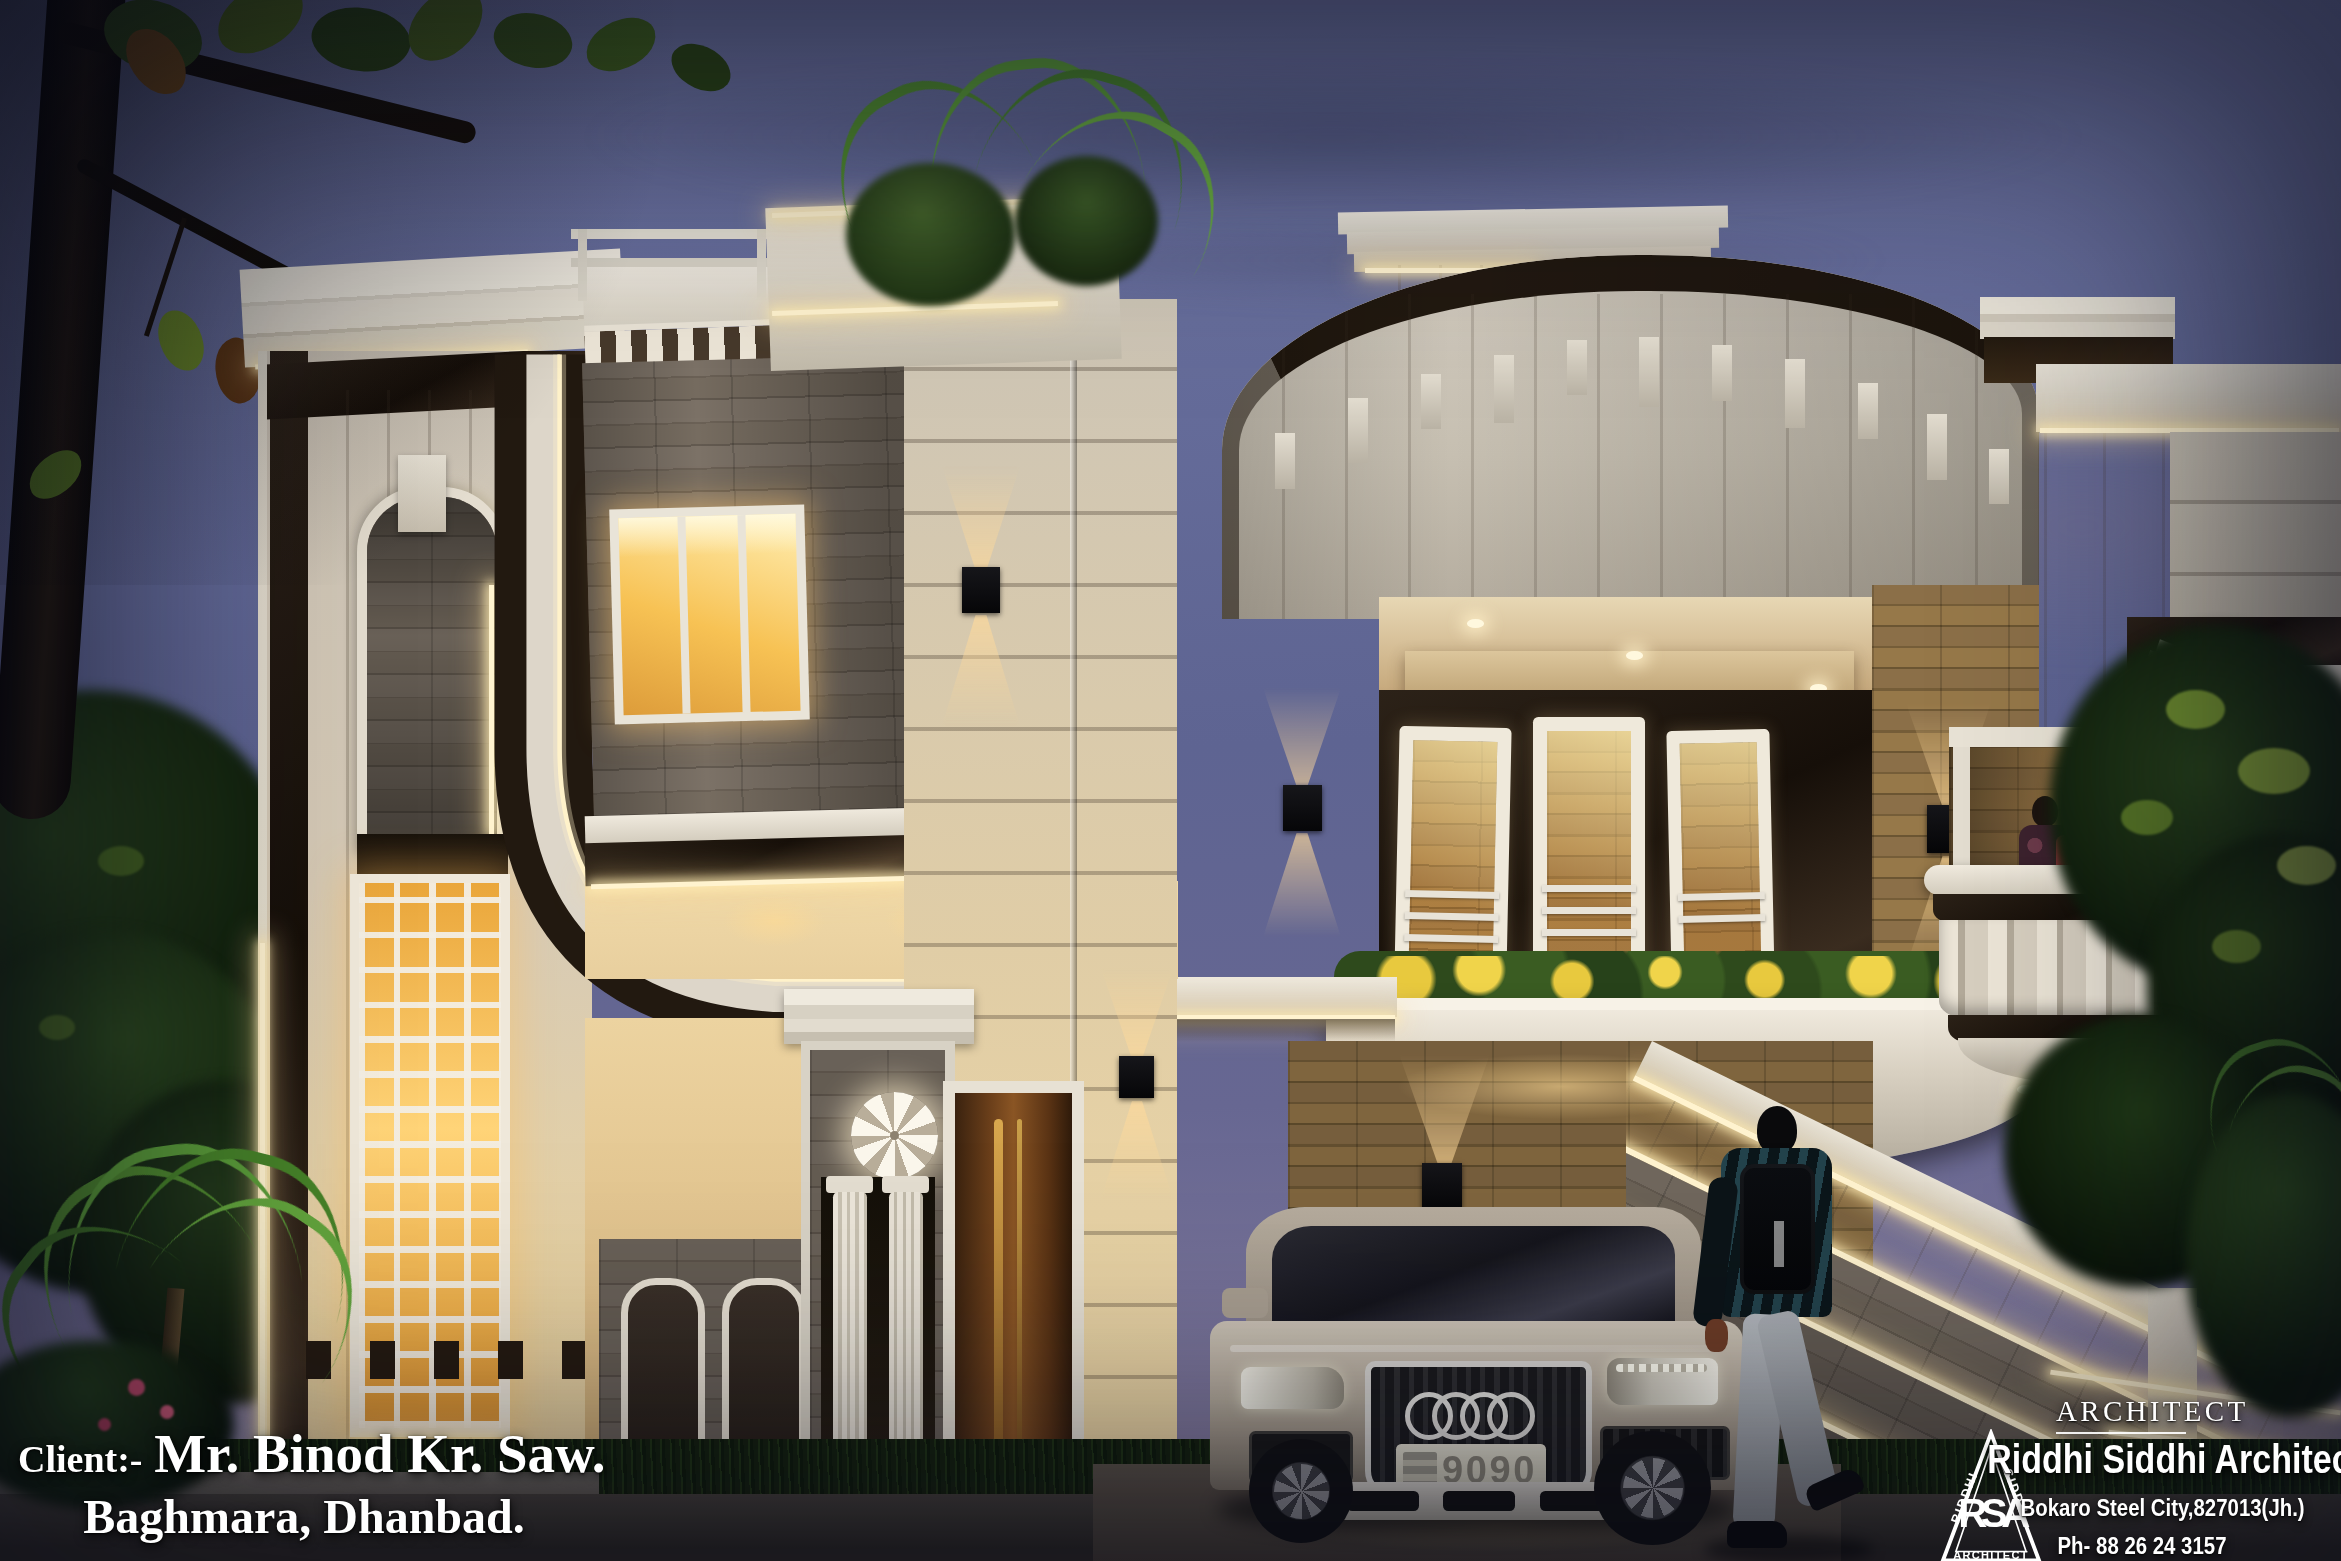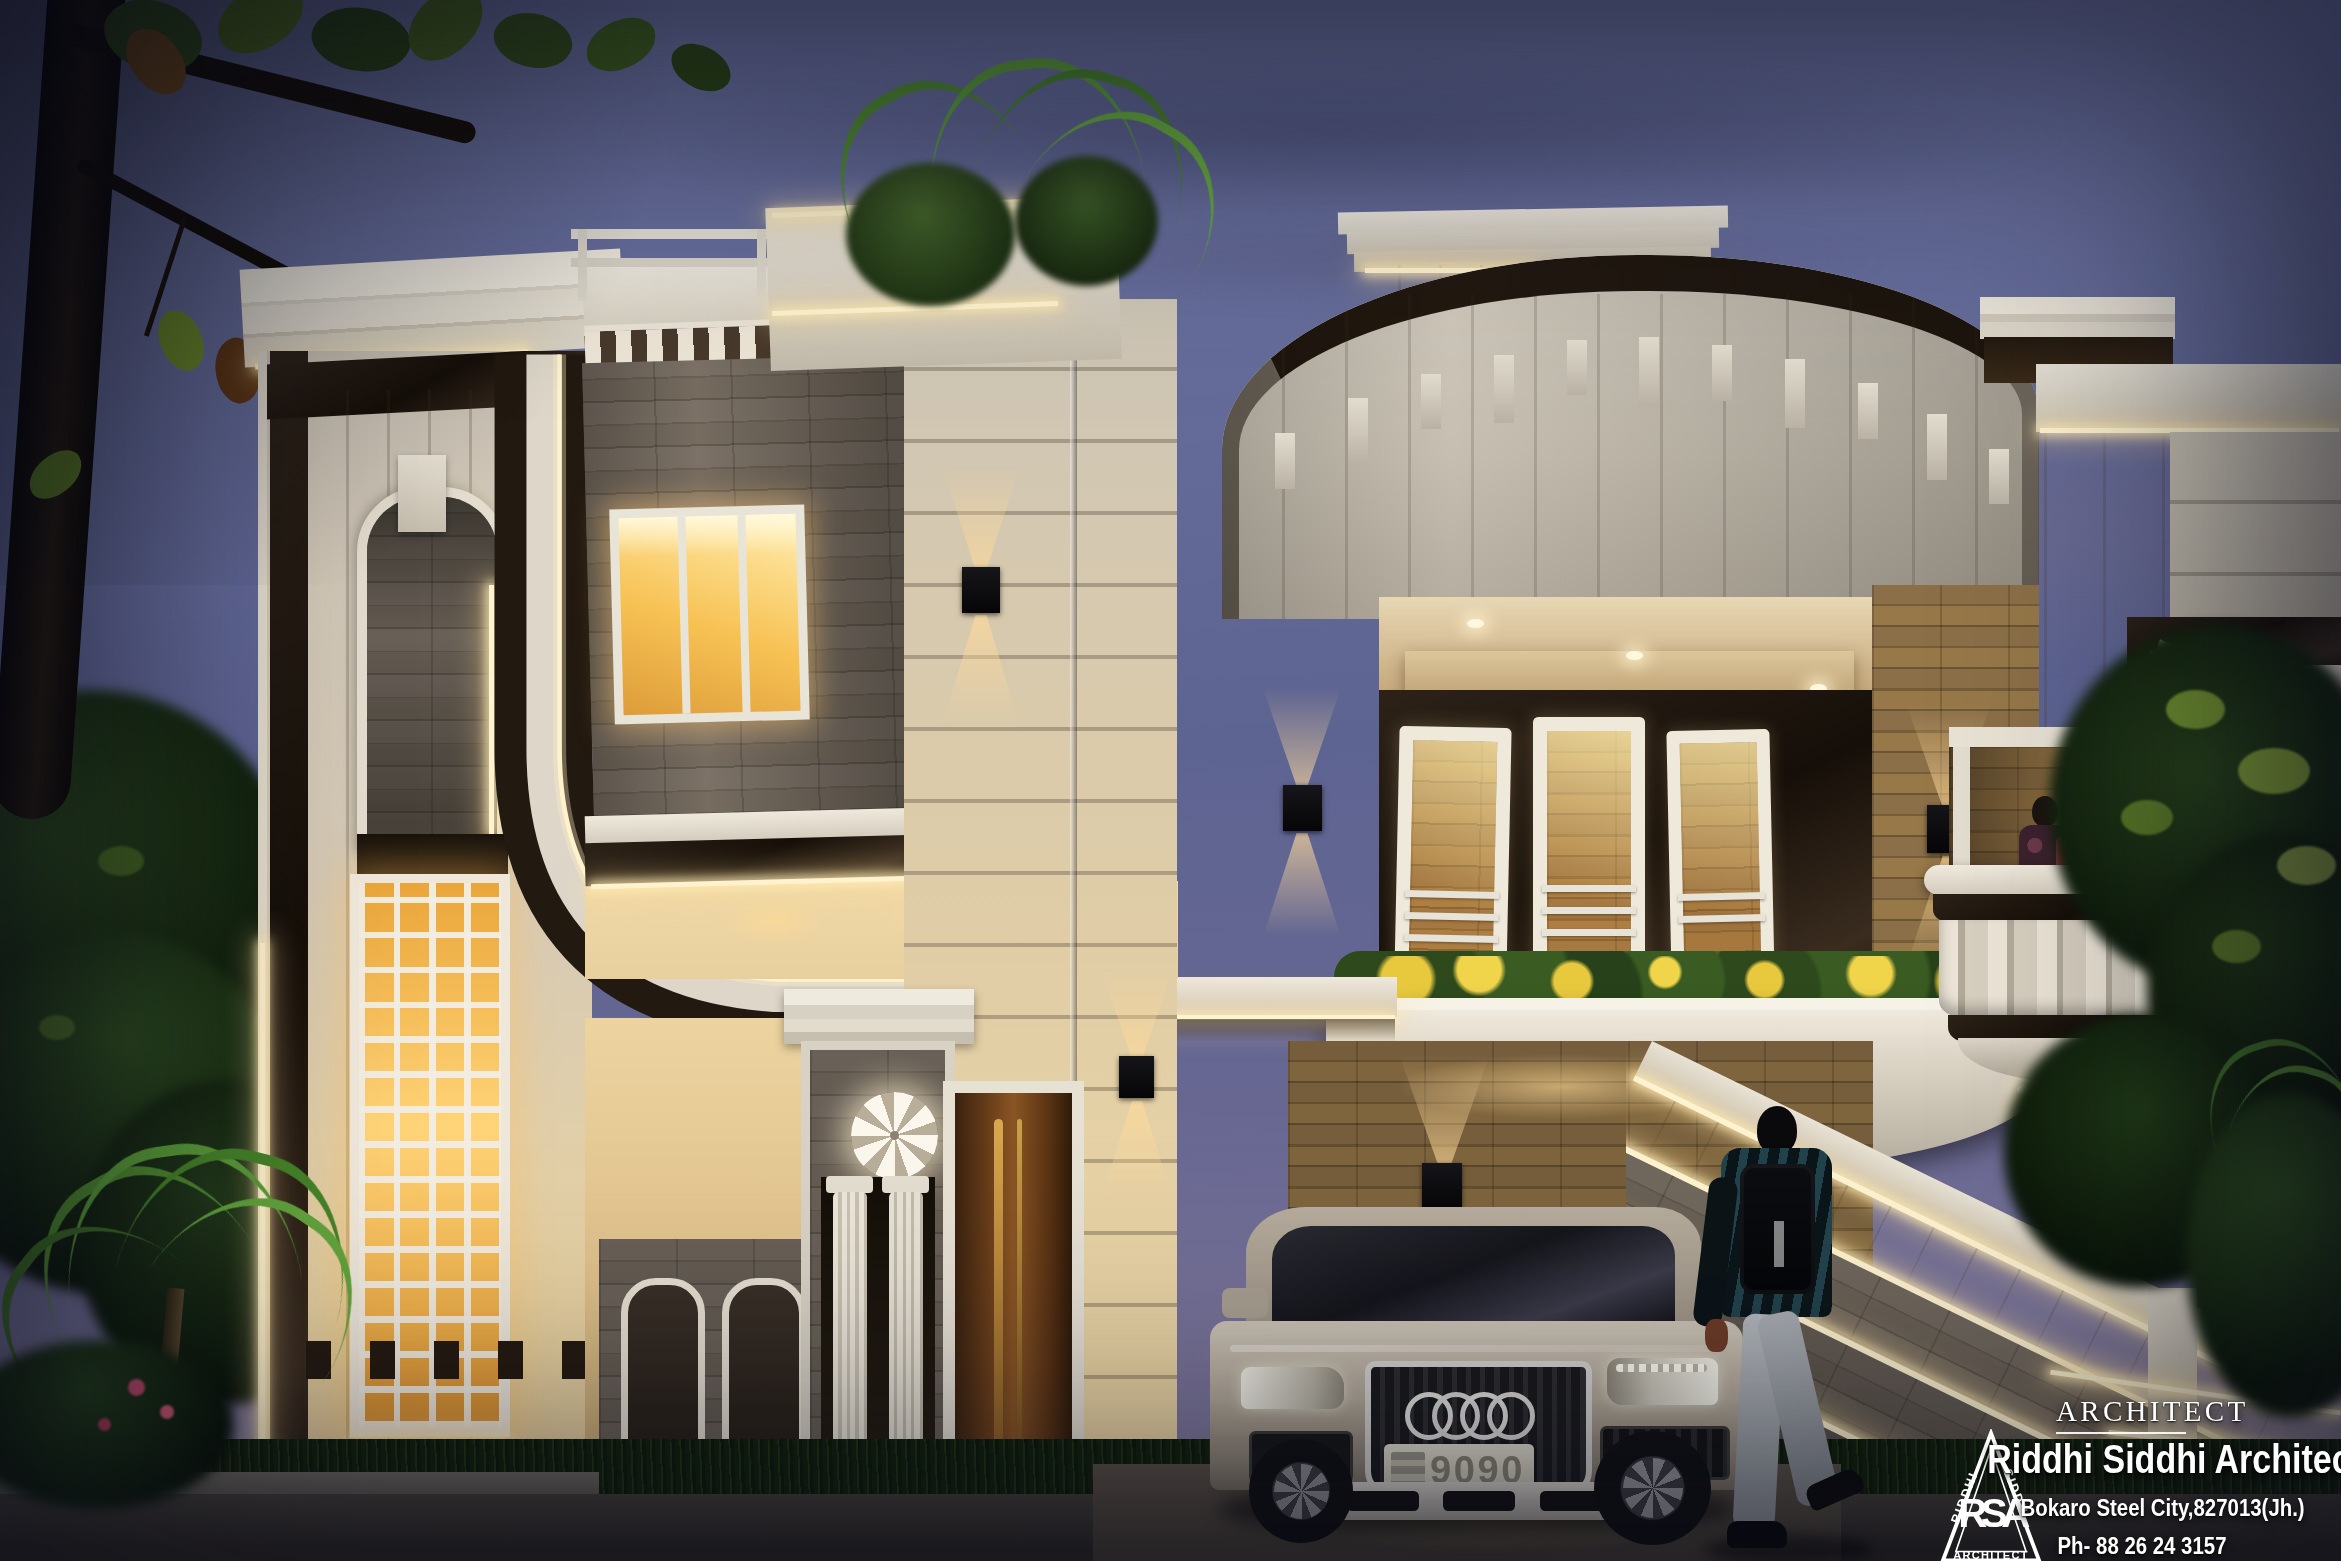--- a/index.html
+++ b/index.html
@@ -316,21 +316,21 @@
     <div class="a" style="left:62px;top:29px;width:403px;height:104px;border-radius:39px 33px 5.2px 5.2px/33px 29px 5.2px 5.2px;background:linear-gradient(160deg,#2a2a33,#15151c 45%,#3c3c4a 75%,#101016);"></div>
     <div class="a" style="left:11.7px;top:91px;width:46px;height:30px;border-radius:7.8px;background:#a99f91;"></div>
     <div class="a" style="left:483px;top:83px;width:46px;height:30px;border-radius:7.8px;background:#a49a8c;"></div>
     <div class="a" style="left:0px;top:124px;width:533px;height:169px;border-radius:17px 19.5px 9px 9px;background:linear-gradient(180deg,#cdc4b6,#b5ab9c 45%,#8f8577 85%,#7a7164);"></div>
     <div class="a" style="left:19.5px;top:148px;width:494px;height:6.5px;border-radius:3.9px;background:linear-gradient(90deg,rgba(255,255,255,.35),rgba(255,255,255,.08));"></div>
     <div class="a" style="left:155px;top:164px;width:215px;height:124px;border-radius:10.4px 10.4px 26px 26px;background:repeating-linear-gradient(90deg,#1a1a1c 0 9px,#2e2e30 9px 14.3px);border:6.5px solid #d6d4d0;"></div>
     <div class="a" style="left:195px;top:195px;width:38px;height:38px;border-radius:50%;border:5.2px solid #e4e2de;"></div>
     <div class="a" style="left:222px;top:195px;width:38px;height:38px;border-radius:50%;border:5.2px solid #dcdad6;"></div>
     <div class="a" style="left:250px;top:195px;width:38px;height:38px;border-radius:50%;border:5.2px solid #e4e2de;"></div>
     <div class="a" style="left:277px;top:195px;width:38px;height:38px;border-radius:50%;border:5.2px solid #dcdad6;"></div>
-    <div class="a" style="left:174px;top:247px;width:150px;height:55px;border-radius:5.2px;background:linear-gradient(180deg,#e6e2d2,#c9c4b2);box-shadow:0 2px 5.2px rgba(0,0,0,.5);">
+    <div class="a" style="left:186px;top:247px;width:150px;height:55px;border-radius:5.2px;background:linear-gradient(180deg,#e6e2d2,#c9c4b2);box-shadow:0 2px 5.2px rgba(0,0,0,.5);">
       <div class="a" style="left:6.5px;top:7.8px;width:34px;height:39px;background:repeating-linear-gradient(180deg,#9a968a 0 7.8px,#c4bfae 7.8px 14.3px);border-radius:2.6px;"></div>
       <div class="a" style="left:43px;top:5.2px;width:101px;height:44px;font:bold 38px 'Liberation Sans',sans-serif;color:#8a8578;text-align:center;letter-spacing:2.6px;">9090</div>
     </div>
     <div class="a" style="left:31px;top:170px;width:103px;height:42px;border-radius:9px 19.5px 13px 6.5px;background:linear-gradient(90deg,#f2f0e6,#b9b4a6 70%,#8e887a);box-shadow:0 0 14.3px rgba(255,255,230,.5);"></div>
     <div class="a" style="left:397px;top:161px;width:111px;height:47px;border-radius:13px 9px 6.5px 15.6px;background:linear-gradient(90deg,#8e887a,#cdc9bc 40%,#f4f2e8);box-shadow:0 0 14.3px rgba(255,255,230,.5);"></div>
     <div class="a" style="left:406px;top:167px;width:91px;height:7.8px;border-radius:5.2px;background:repeating-linear-gradient(90deg,#fffef2 0 6.5px,#b9b4a4 6.5px 11.7px);"></div>
     <div class="a" style="left:39px;top:234px;width:98px;height:46px;border-radius:6.5px;background:#181818;border:3.9px solid #3c3a36;"></div>
     <div class="a" style="left:390px;top:229px;width:124px;height:48px;border-radius:6.5px;background:repeating-linear-gradient(90deg,#141414 0 10.4px,#2a2a2a 10.4px 15.6px);border:3.9px solid #3c3a36;"></div>
     <div class="a" style="left:85px;top:285px;width:364px;height:38px;border-radius:9px 9px 17px 17px;background:linear-gradient(180deg,#d9d6cf,#a9a49a);">
       <div class="a" style="left:52px;top:9px;width:72px;height:19.5px;border-radius:5.2px;background:#111;"></div>
@@ -381,20 +381,27 @@
   <div class="a lit" style="left:2238px;top:748px;width:72px;height:46px;background:#93b13f;opacity:.8;"></div>
   <div class="a lit" style="left:2121px;top:800px;width:52px;height:35px;background:#6a8c2c;opacity:.75;"></div>
   <div class="a lit" style="left:2277px;top:846px;width:59px;height:39px;background:#a7bd55;opacity:.7;"></div>
   <div class="a lit" style="left:2212px;top:930px;width:49px;height:33px;background:#7fa034;opacity:.6;"></div>
   <div class="a frond" style="left:2199px;top:1041px;width:143px;height:85px;border-top:7.8px solid #3c6a26;transform:rotate(-18deg);filter:blur(0.7px);"></div>
   <div class="a frond" style="left:2238px;top:1067px;width:130px;height:78px;border-top:7.8px solid #4a7a2e;transform:rotate(16deg) scaleX(-1);filter:blur(0.7px);"></div>
 
   <div class="a" style="left:0;top:0;width:2342px;height:1561px;box-shadow:inset 0 0 338px 111px rgba(8,10,22,.62);"></div>
   <div class="a" style="left:0;top:0;width:781px;height:585px;background:radial-gradient(circle at 0% 0%,rgba(5,6,14,.55),rgba(5,6,14,0) 70%);"></div>
 
+  <div class="a cap serif" style="left:18px;top:1422px;width:716px;">
+    <div style="white-space:nowrap;">
+      <span style="font-size:38px;font-weight:bold;">Client:-</span>
+      <span style="font-size:55px;font-weight:bold;margin-left:9px;">Mr. Binod Kr. Saw.</span>
+    </div>
+    <div style="font-size:48px;font-weight:bold;margin-top:3.9px;text-align:center;width:572px;">Baghmara, Dhanbad.</div>
+  </div>
 
   <div class="a" style="left:1926px;top:1386px;width:416px;height:176px;">
     <svg class="a" width="104" height="137" viewBox="0 0 160 210" style="left:13px;top:43px;">
       <polygon points="80,6 6,202 154,202" fill="none" stroke="#ffffff" stroke-width="6"></polygon>
       <polygon points="80,30 26,188 134,188" fill="none" stroke="#ffffff" stroke-width="2.5"></polygon>
       <text x="80" y="150" text-anchor="middle" font-family="Liberation Sans,sans-serif" font-size="62" font-weight="bold" fill="#ffffff" letter-spacing="-10">RSA</text>
       <text transform="translate(30,146) rotate(-69)" font-family="Liberation Sans,sans-serif" font-size="19" font-weight="bold" fill="#ffffff" letter-spacing="3">RIDDHI</text>
       <text transform="translate(99,64) rotate(69)" font-family="Liberation Sans,sans-serif" font-size="19" font-weight="bold" fill="#ffffff" letter-spacing="3">SIDDHI</text>
       <text x="80" y="200" text-anchor="middle" font-family="Liberation Sans,sans-serif" font-size="17" font-weight="bold" fill="#ffffff" letter-spacing="2">ARCHITECT</text>
     </svg>

